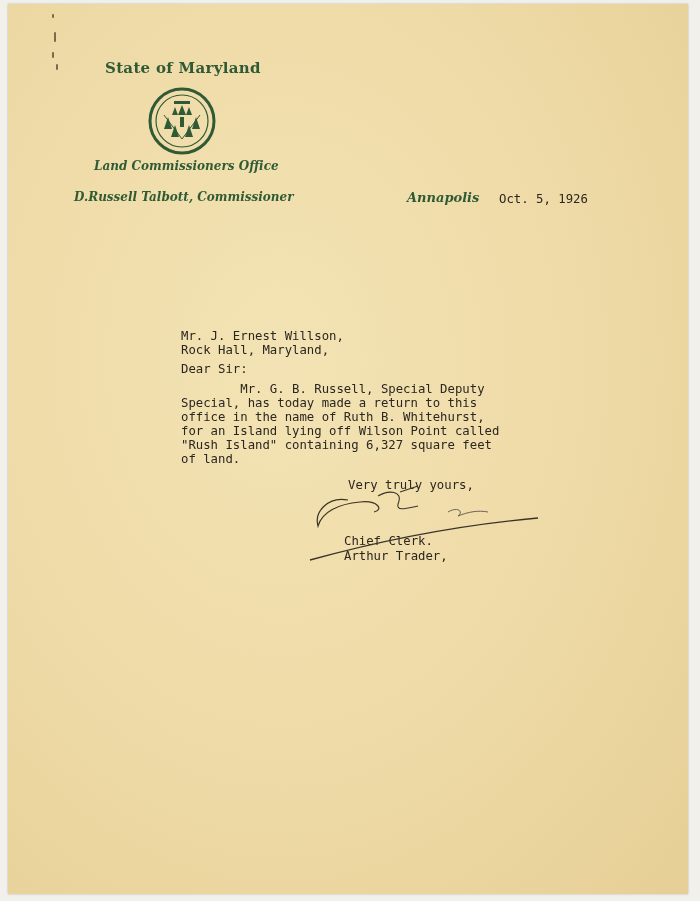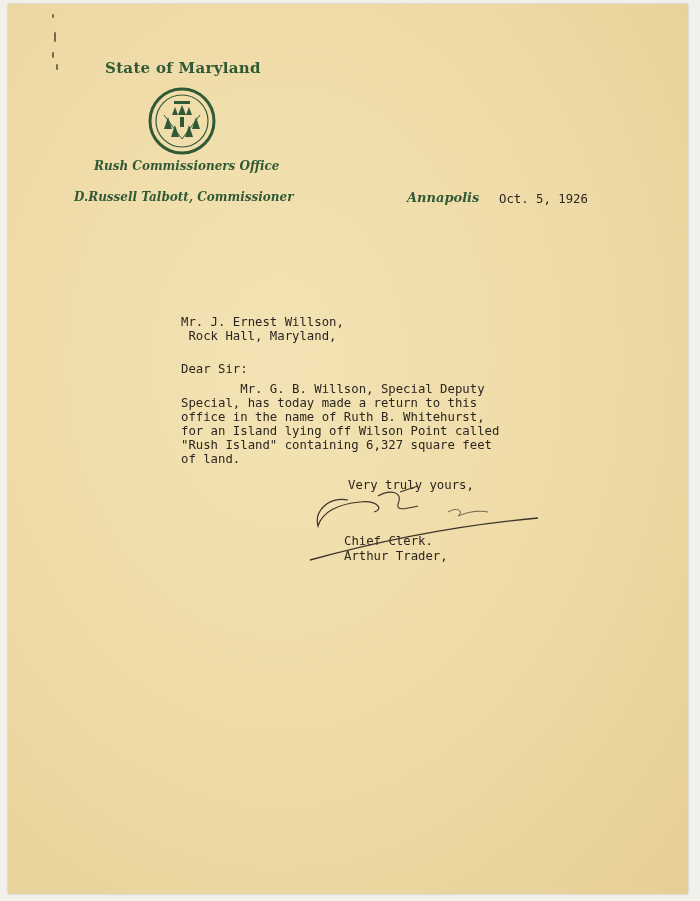--- a/index.html
+++ b/index.html
@@ -13,21 +13,21 @@
   .holes i { position:absolute; width:2px; background:#7a6a4a; border-radius:1px; }
   .green { color:#2f5a35; }
   .bl { font-family:"DejaVu Serif", serif; font-weight:bold; }
   .lh-title { position:absolute; left:97px; top:55px; font-size:15px; letter-spacing:0.3px; }
   .lh-office { position:absolute; left:86px; top:155px; font-size:12px; font-style:italic; }
   .lh-comm { position:absolute; left:66px; top:174px; font-size:12px; font-style:italic;margin-top:12px; }
   .seal { position:absolute; left:140px; top:83px; width:68px; height:68px; }
   .city { position:absolute; left:399px; top:186px; font-size:13px; font-style:italic; }
   .tw { font-family:"DejaVu Sans Mono", "Liberation Mono", monospace; font-size:12.3px; color:#2b2620; position:absolute; line-height:14px; white-space:pre; }
   .date { left:491px; top:188px; }
-  .addr { left:173px; top:311px;text-align:center; }
+  .addr { left:173px; top:325px; }
   .salut { left:173px; top:358px; }
   .body { left:173px; top:378px; }
   .close { left:340px; top:474px; }
   .signame { left:336px; top:504px;margin-top:41px; }
   .sigtitle { left:336px; top:530px; }
   .sig { position:absolute; left:300px; top:478px; width:240px; height:80px; }
 </style>
 </head>
 <body>
 
@@ -49,31 +49,31 @@
     <polygon points="34,18 30,28 38,28" fill="#2f5a35"></polygon>
     <polygon points="27,20 24,28 30,28" fill="#2f5a35"></polygon>
     <polygon points="41,20 38,28 44,28" fill="#2f5a35"></polygon>
     <polygon points="20,30 16,42 24,42" fill="#2f5a35"></polygon>
     <polygon points="48,30 44,42 52,42" fill="#2f5a35"></polygon>
     <polygon points="27,38 23,50 31,50" fill="#2f5a35"></polygon>
     <polygon points="41,38 37,50 45,50" fill="#2f5a35"></polygon>
     <rect x="32" y="30" width="4" height="10" fill="#2f5a35"></rect>
   </svg>
 
-  <div class="lh-office bl green">Rush Commissioners Office</div>
+  <div class="lh-office bl green">Land Commissioners Office</div>
   <div class="lh-comm bl green">D.Russell Talbott, Commissioner</div>
 
   <div class="city bl green">Annapolis</div>
   <div class="tw date">Oct. 5, 1926</div>
 
   <div class="tw addr"><div>Mr. J. Ernest Willson,</div><div>Rock Hall, Maryland,</div></div>
 
   <div class="tw salut">Dear Sir:</div>
 
-  <div class="tw body"><div>        Mr. G. B. Willson, Special Deputy</div><div>Special, has today made a return to this</div><div>office in the name of Ruth B. Whitehurst,</div><div>for an Island lying off Wilson Point called</div><div>"Rush Island" containing 6,327 square feet</div><div>of land.</div></div>
+  <div class="tw body"><div>        Mr. G. B. Russell, Special Deputy</div><div>Special, has today made a return to this</div><div>office in the name of Ruth B. Whitehurst,</div><div>for an Island lying off Wilson Point called</div><div>"Rush Island" containing 6,327 square feet</div><div>of land.</div></div>
 
   <div class="tw close">Very truly yours,</div>
   <div class="tw signame">Arthur Trader,</div>
   <div class="tw sigtitle">Chief Clerk.</div>
 
   <svg class="sig" viewBox="0 0 240 80">
     <path d="M40 18 C20 14 6 30 10 44 C14 30 30 22 52 20 C70 18 76 28 66 30" fill="none" stroke="#3a332a" stroke-width="1.2"></path>
     <path d="M70 14 C80 8 96 8 90 22 C88 30 100 26 110 24 M92 10 L110 4" fill="none" stroke="#3a332a" stroke-width="1.1"></path>
     <path d="M140 30 C150 24 156 30 150 34 C160 30 170 28 180 30" fill="none" stroke="#6b6250" stroke-width="1"></path>
     <path d="M2 78 C60 62 140 44 230 36" fill="none" stroke="#3a332a" stroke-width="1.3"></path>

